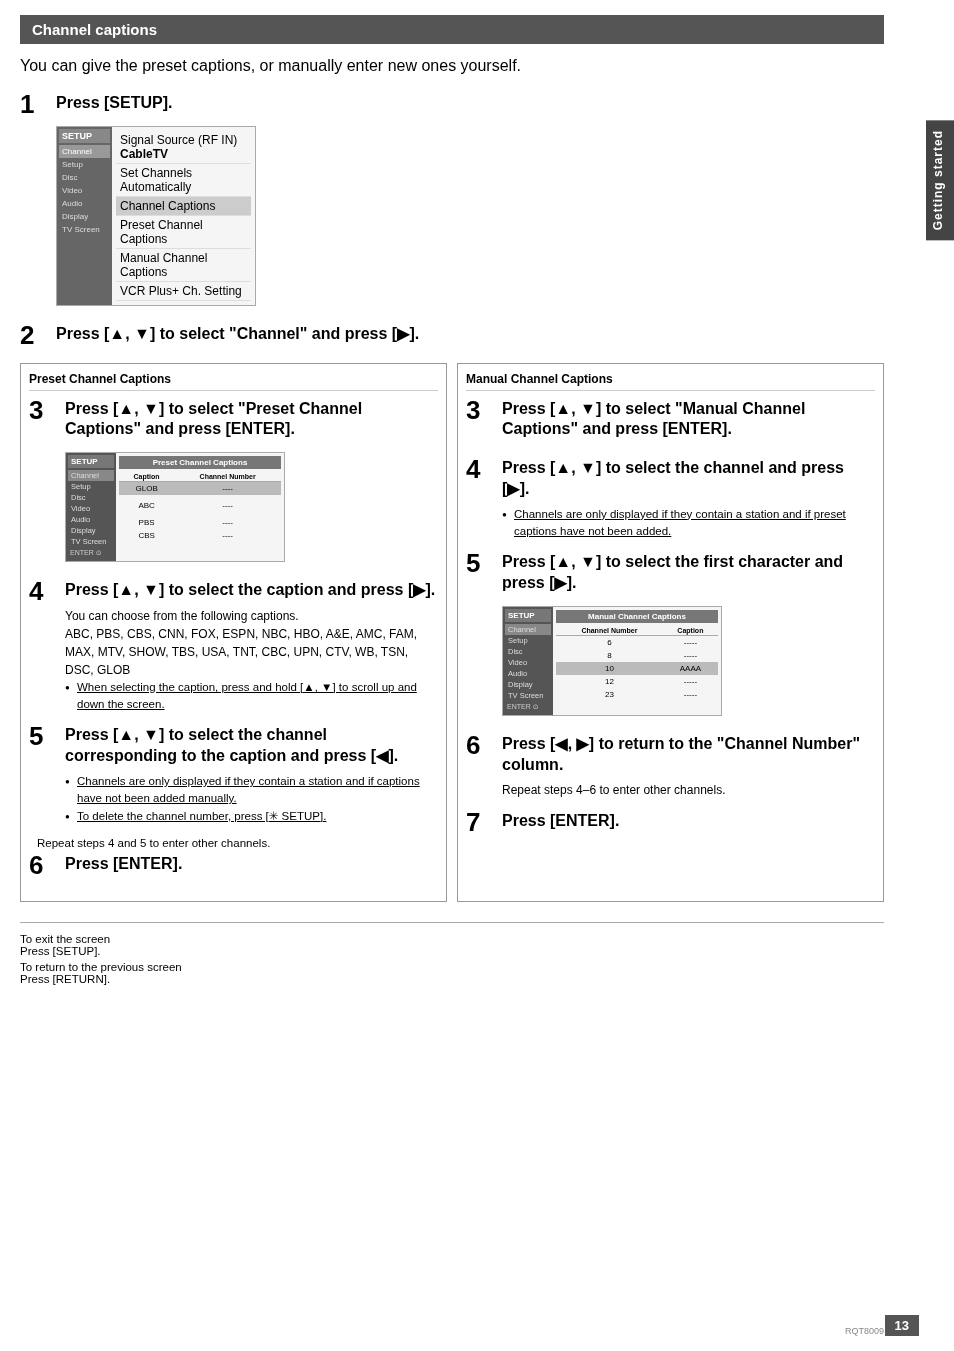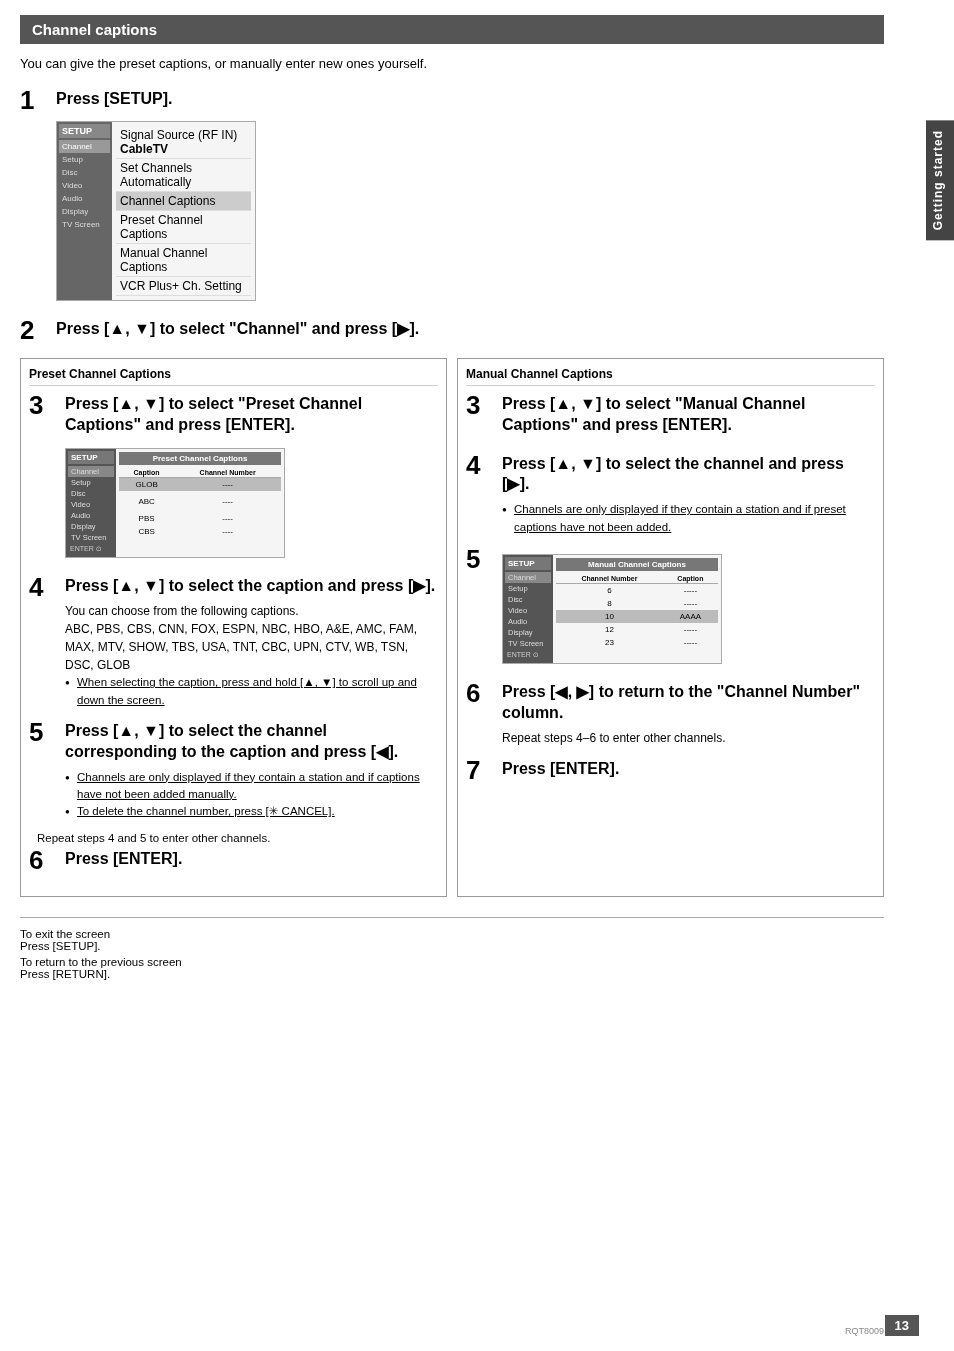--- a/index.html
+++ b/index.html
@@ -46,21 +46,21 @@
     .channel-captions-header {
       background: #555;
       color: #fff;
       font-size: 15px;
       font-weight: bold;
       padding: 6px 12px;
       margin-bottom: 10px;
     }
 
     .intro-text {
-      font-size: 13px;
+      font-size: 16px;
       line-height: 1.5;
       margin-bottom: 15px;
     }
 
     
     .step {
       display: flex;
       align-items: flex-start;
       margin-bottom: 12px;
     }
@@ -435,21 +435,21 @@
             </div>
           </div>
         </div>
 
         <div class="step">
           <div class="step-number">5</div>
           <div class="step-content">
             <div class="step-title">Press [▲, ▼] to select the channel corresponding to the caption and press [◀].</div>
             <ul class="bullet-list">
               <li>Channels are only displayed if they contain a station and if captions have not been added manually.</li>
-              <li>To delete the channel number, press [✳ CANCEL].</li>
+              <li>To delete the channel number, press [✳ SETUP].</li>
             </ul>
           </div>
         </div>
 
         <div class="repeat-note">Repeat steps 4 and 5 to enter other channels.</div>
 
         <div class="step">
           <div class="step-number">6</div>
           <div class="step-content">
             <div class="step-title">Press [ENTER].</div>
@@ -473,20 +473,21 @@
             <div class="step-title">Press [▲, ▼] to select the channel and press [▶].</div>
             <ul class="bullet-list">
               <li>Channels are only displayed if they contain a station and if preset captions have not been added.</li>
             </ul>
           </div>
         </div>
 
         <div class="step">
           <div class="step-number">5</div>
           <div class="step-content">
+            <div class="step-title">Press [▲, ▼] to select the first character and press [▶].</div>
             
             <div class="setup-screen-small">
               <div class="ss-sidebar">
                 <div class="ss-title">SETUP</div>
                 <div class="ss-item active">Channel</div>
                 <div class="ss-item">Setup</div>
                 <div class="ss-item">Disc</div>
                 <div class="ss-item">Video</div>
                 <div class="ss-item">Audio</div>
                 <div class="ss-item">Display</div>

